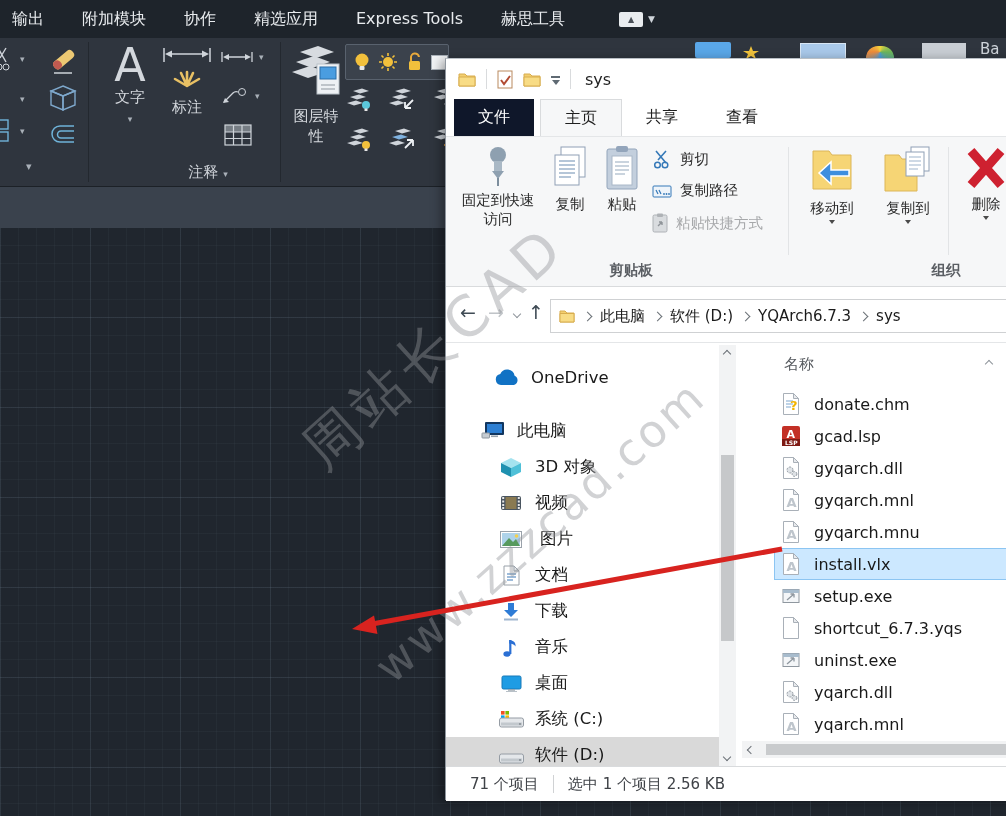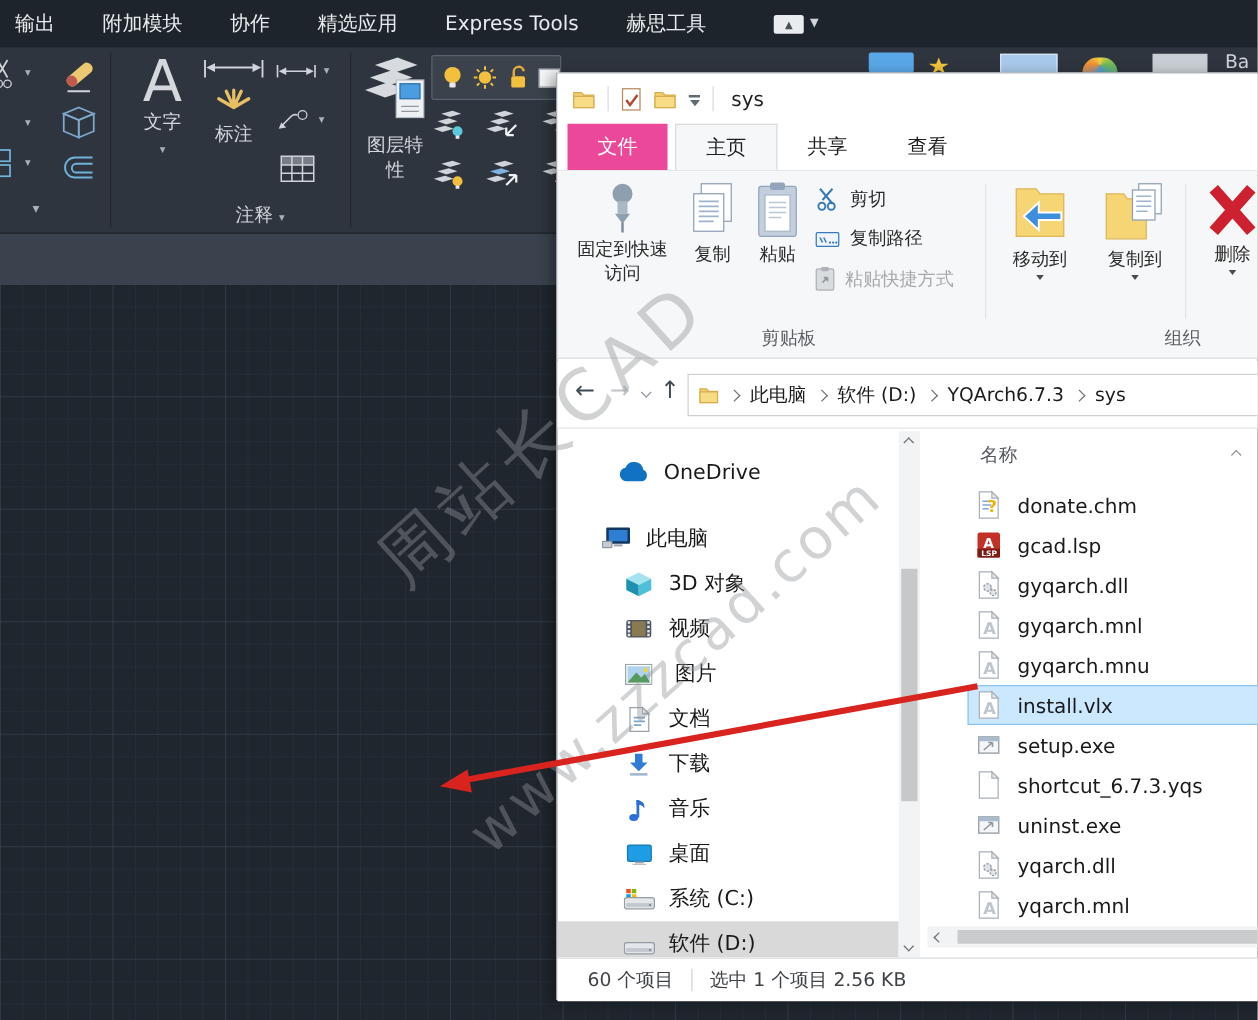--- a/index.html
+++ b/index.html
@@ -51,33 +51,33 @@
   .qa-sep{width:1px;height:20px;background:#d9dbdd;}
   .x-title{font-size:16px;color:#1f1f1f;margin-left:4px;}
   .qa-drop{display:flex;flex-direction:column;align-items:center;line-height:4px;margin-top:3px;}
   .qa-drop .bar{width:9px;height:1.5px;background:#5f6a73;margin-bottom:2px;}
   .qa-drop .tri{width:0;height:0;border-left:4px solid transparent;border-right:4px solid transparent;
     border-top:5px solid #5f6a73;}
 
   .x-tabs{position:absolute;left:0;top:40px;width:100%;height:38px;background:#fff;
     border-bottom:1px solid #e4e6e8;display:flex;align-items:stretch;padding-left:8px;box-sizing:border-box;}
   .x-tab{padding:0 24px;display:flex;align-items:center;font-size:16px;color:#1f1f1f;cursor:default;}
-  .x-tab.file{background:#ec4899;color:#fff;margin-right:6px;}
+  .x-tab.file{background:#0f172a;color:#fff;margin-right:6px;}
   .x-tab.active{background:#f6f7f8;border:1px solid #d9dbdd;border-bottom:none;}
 
   .x-ribbon{position:absolute;left:0;top:78px;width:100%;height:150px;background:#f6f7f8;
     border-bottom:1px solid #d9dbdd;box-sizing:border-box;}
   .xr-big{position:absolute;top:8px;display:flex;flex-direction:column;align-items:center;}
   .xr-big .lbl{font-size:14.5px;color:#2b2b2b;text-align:center;line-height:19px;margin-top:4px;}
   .xr-car{width:0;height:0;border-left:3.5px solid transparent;border-right:3.5px solid transparent;
     border-top:4px solid #4a4a4a;margin-top:2px;}
   .xr-small{position:absolute;display:flex;align-items:center;gap:8px;font-size:14.5px;color:#2b2b2b;}
   .xr-small.disabled{color:#a6a8aa;}
   .xr-vsep{position:absolute;top:10px;height:108px;width:1px;background:#e2e4e6;}
-  .xr-group{position:absolute;bottom:6px;font-size:14.5px;color:#5a5e63;text-align:center;}
+  .xr-group{position:absolute;bottom:6px;font-size:14.5px;color:#5a5e63;text-align:center;font-weight:bold;}
 
   .x-nav{position:absolute;left:0;top:230px;width:100%;height:54px;background:#fff;
     border-bottom:1px solid #e4e6e8;box-sizing:border-box;}
   .nav-arrow{position:absolute;top:12px;font-size:19px;color:#3f4b55;}
   .nav-arrow.dis{color:#c0c4c8;}
   .addrbox{position:absolute;left:104px;top:10px;width:464px;height:34px;border:1px solid #cfd1d3;
     background:#fff;display:flex;align-items:center;gap:9px;padding-left:8px;box-sizing:border-box;
     font-size:15px;color:#1a1a1a;overflow:hidden;white-space:nowrap;}
   .chev{display:inline-block;width:6px;height:6px;border-right:1.5px solid #6a7076;
     border-bottom:1.5px solid #6a7076;flex:none;}
@@ -755,21 +755,21 @@
         <span>yqarch.mnl</span>
       </div>
     </div>
 
   <div class="hscroll">
     <span class="chev left sm" style="margin-left:6px;border-color:#6a7076;"></span>
     <div class="thumb"></div>
   </div>
 
   <div class="x-status">
-    <span>60 个项目</span>
+    <span>71 个项目</span>
     <span class="st-sep"></span>
     <span>选中 1 个项目  2.56 KB</span>
   </div>
 </div>
 
 <div class="wm wm1">周站长CAD</div>
 <div class="wm wm2">www.zzzcad.com</div>
 
 <svg class="annot" width="1006" height="816">
   <line id="arrow-line" x1="782" y1="549" x2="372" y2="624" stroke="#d8231f" stroke-width="5"></line>

